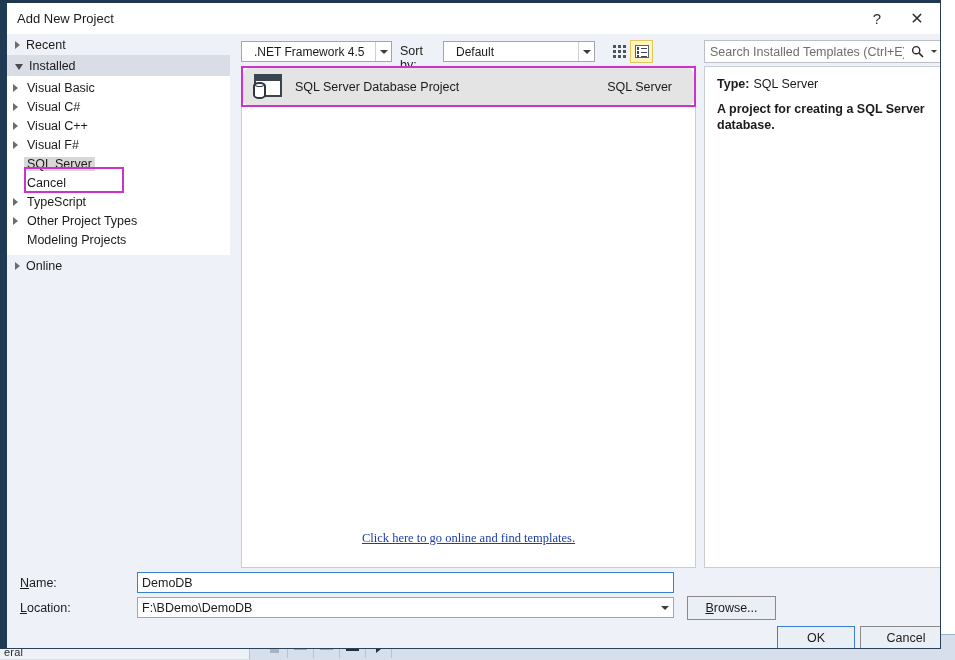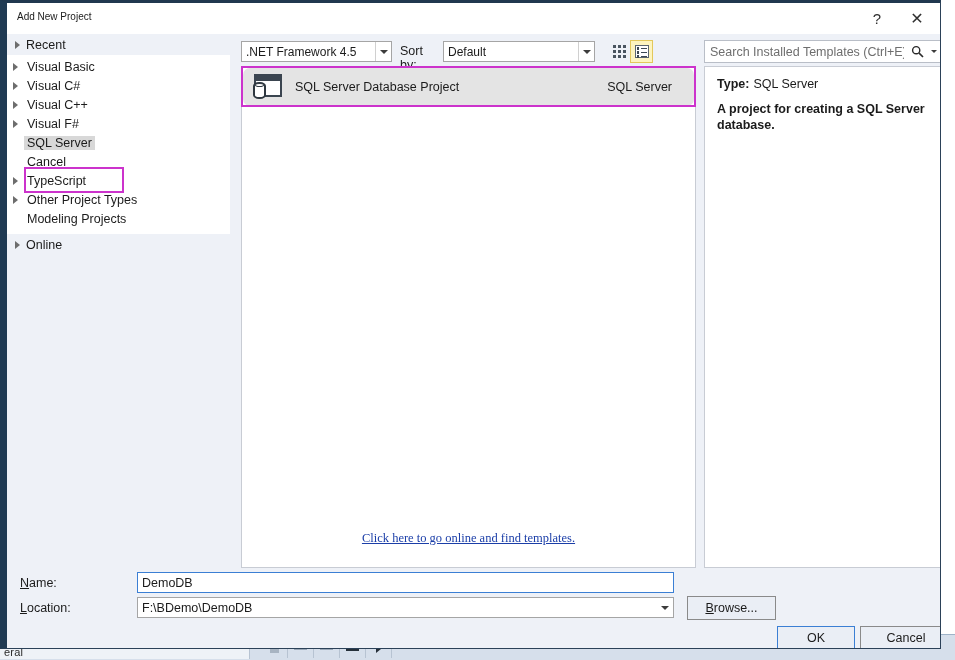--- a/index.html
+++ b/index.html
@@ -67,21 +67,21 @@
     border-bottom: 1px solid #2b4158;
     overflow: hidden;
   }
   #titlebar {
     position: absolute; left: 0; top: 0; right: 0; height: 31px;
     background: #ffffff;
     border-bottom: 1px solid #ffffff;
   }
   #title-text {
     position: absolute; left: 10px; top: 8px;
-    font-size: 10px; color: #1b1b1b;
+    font-size: 13px; color: #1b1b1b;
   }
   .title-btn {
     position: absolute; top: 0; height: 31px; width: 36px;
     display: flex; align-items: center; justify-content: center;
     font-size: 15px; color: #303030;
     cursor: default; user-select: none;
   }
   #btn-help { right: 45px; }
   #btn-close { right: 5px; font-size: 16px; }
 
@@ -136,21 +136,21 @@
   #annot-template-row  { left: 234px; top: 63px; width: 455px; height: 41px; }
 
   
   #toolbar { position: absolute; left: 234px; top: 38px; height: 21px; }
   .combo {
     position: absolute; height: 21px;
     background: #ffffff; border: 1px solid #a5a5a5;
     display: flex; align-items: center;
     font-size: 12px; color: #1b1b1b;
   }
-  .combo .val { padding-left: 4px; flex: 1; white-space: nowrap; overflow: hidden; }
+  .combo .val { padding-left: 12px; flex: 1; white-space: nowrap; overflow: hidden; }
   .combo .arrow-box {
     width: 16px; height: 100%;
     display: flex; align-items: center; justify-content: center;
     border-left: 1px solid #d0d0d0;
   }
   .caret-dn {
     width: 0; height: 0;
     border-left: 4px solid transparent;
     border-right: 4px solid transparent;
     border-top: 4px solid #3c3c3c;
@@ -352,20 +352,24 @@
     <div class="title-btn" id="btn-close">✕</div>
   </div>
 
   <div id="sidebar">
 
     <div class="sb-group">
       <span class="tri"></span>
       <span>Recent</span>
     </div>
 
+    <div class="sb-group selected">
+      <span class="tri open"></span>
+      <span>Installed</span>
+    </div>
 
     <div class="sb-child-list">
       <div class="sb-item">
         <span class="tri"></span>
         <span class="lbl">Visual Basic</span>
       </div>
       <div class="sb-item">
         <span class="tri"></span>
         <span class="lbl">Visual C#</span>
       </div>

